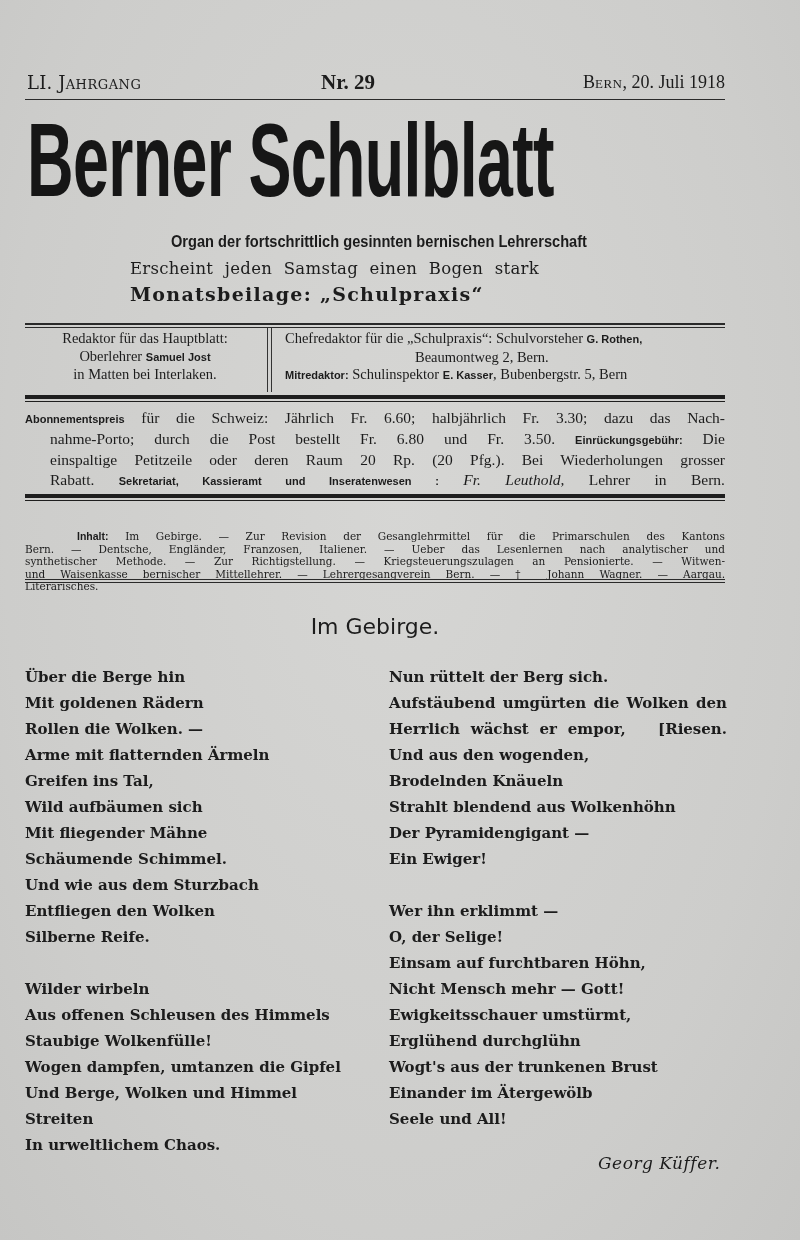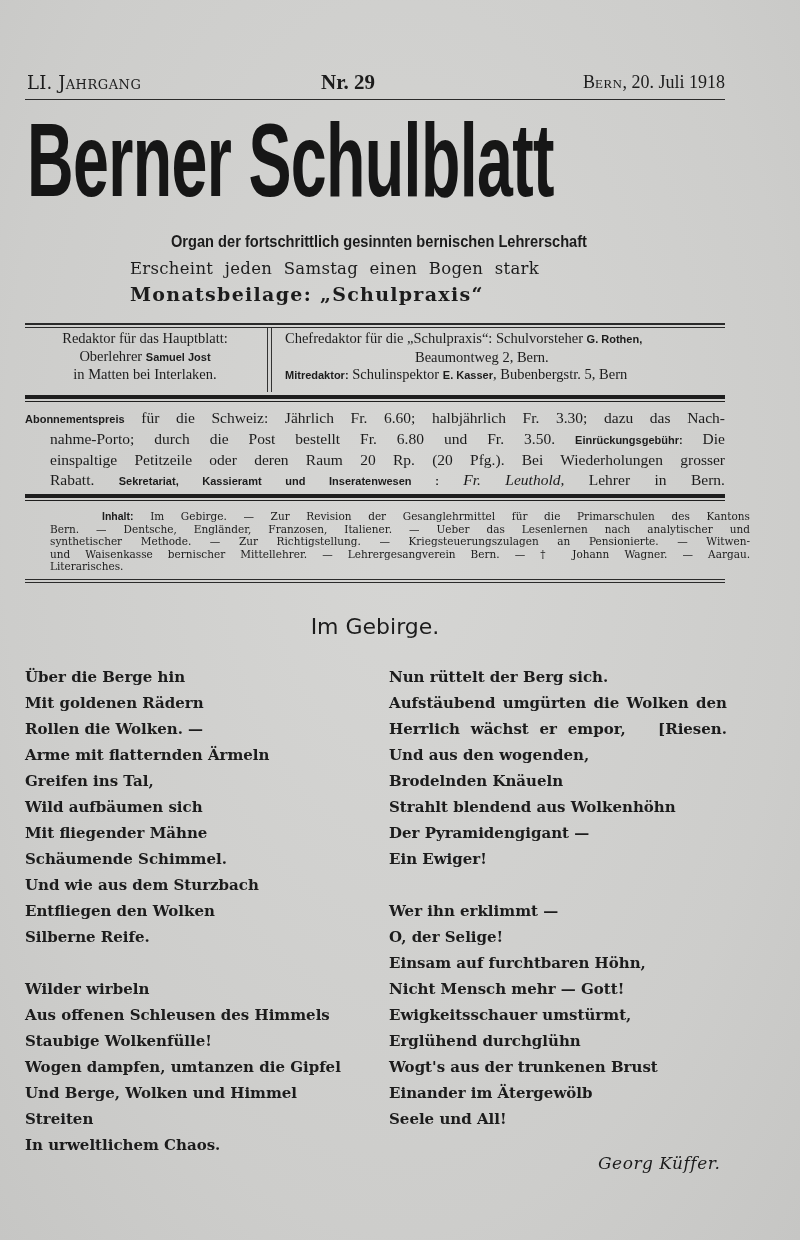--- a/index.html
+++ b/index.html
@@ -44,21 +44,21 @@
   .ed-div { position: absolute; left: 242px; top: -2px; width: 3px; height: 64px; border-left: 1px solid #333; border-right: 1px solid #333; }
   .ed-right { position: absolute; left: 260px; top: 0; width: 442px; }
   .sansb { font-family: "Liberation Sans", sans-serif; font-weight: bold; font-size: 11px; }
   .ed-right .l2 { padding-left: 130px; }
 
   .abo { position: absolute; left: 25px; top: 408px; width: 700px; font-family: "Liberation Serif", serif; font-size: 15.5px; line-height: 20px; text-align: justify; }
   .abo .line { white-space: nowrap; text-align: justify; text-align-last: justify; }
   .abo .ind { padding-left: 25px; }
   .abo em { font-style: italic; }
 
-  .inhalt { position: absolute; left: 25px; top: 510px; width: 700px; font-family: "DejaVu Serif", serif; font-size: 10.5px; line-height: 12.5px; margin-left: 25px; }
+  .inhalt { position: absolute; left: 25px; top: 530px; width: 700px; font-family: "DejaVu Serif", serif; font-size: 10.5px; line-height: 12.5px; }
   .inhalt .line { white-space: nowrap; text-align: justify; text-align-last: justify; }
   .inhalt .first { padding-left: 52px; }
   .inhalt .last { text-align-last: left; }
 
   .poem-title { position: absolute; left: 0; width: 750px; top: 614px; text-align: center; font-family: "DejaVu Sans", sans-serif; font-size: 22px; }
 
   .col { position: absolute; top: 664px; font-family: "DejaVu Serif", serif; font-size: 15px; line-height: 26px; }
   .col.left { left: 25px; width: 350px; }
   .col.right { left: 389px; width: 338px; }
   .col .ln { height: 26px; white-space: nowrap; font-weight: bold; }

